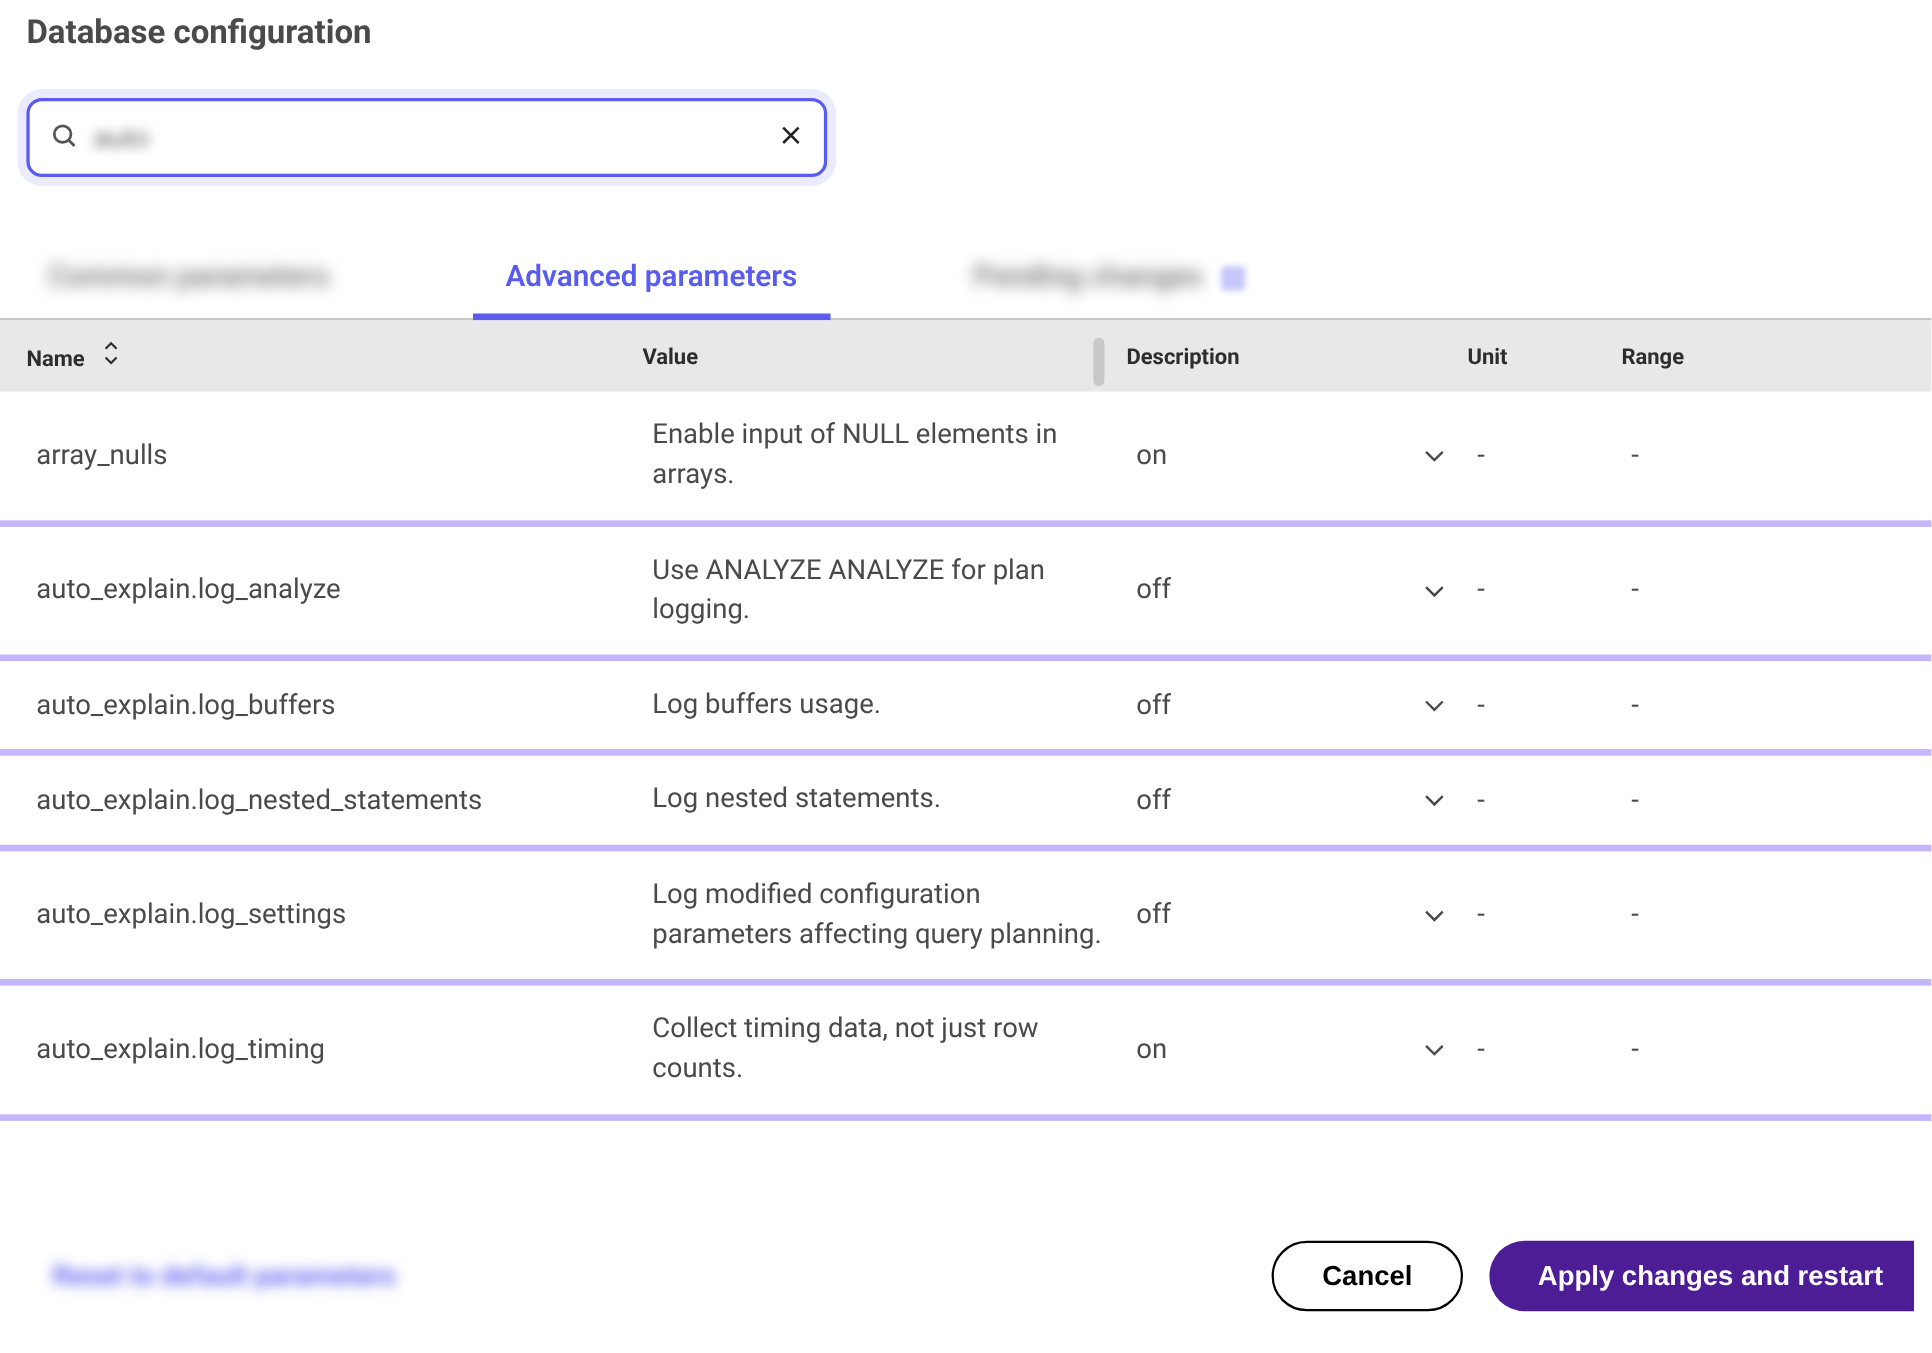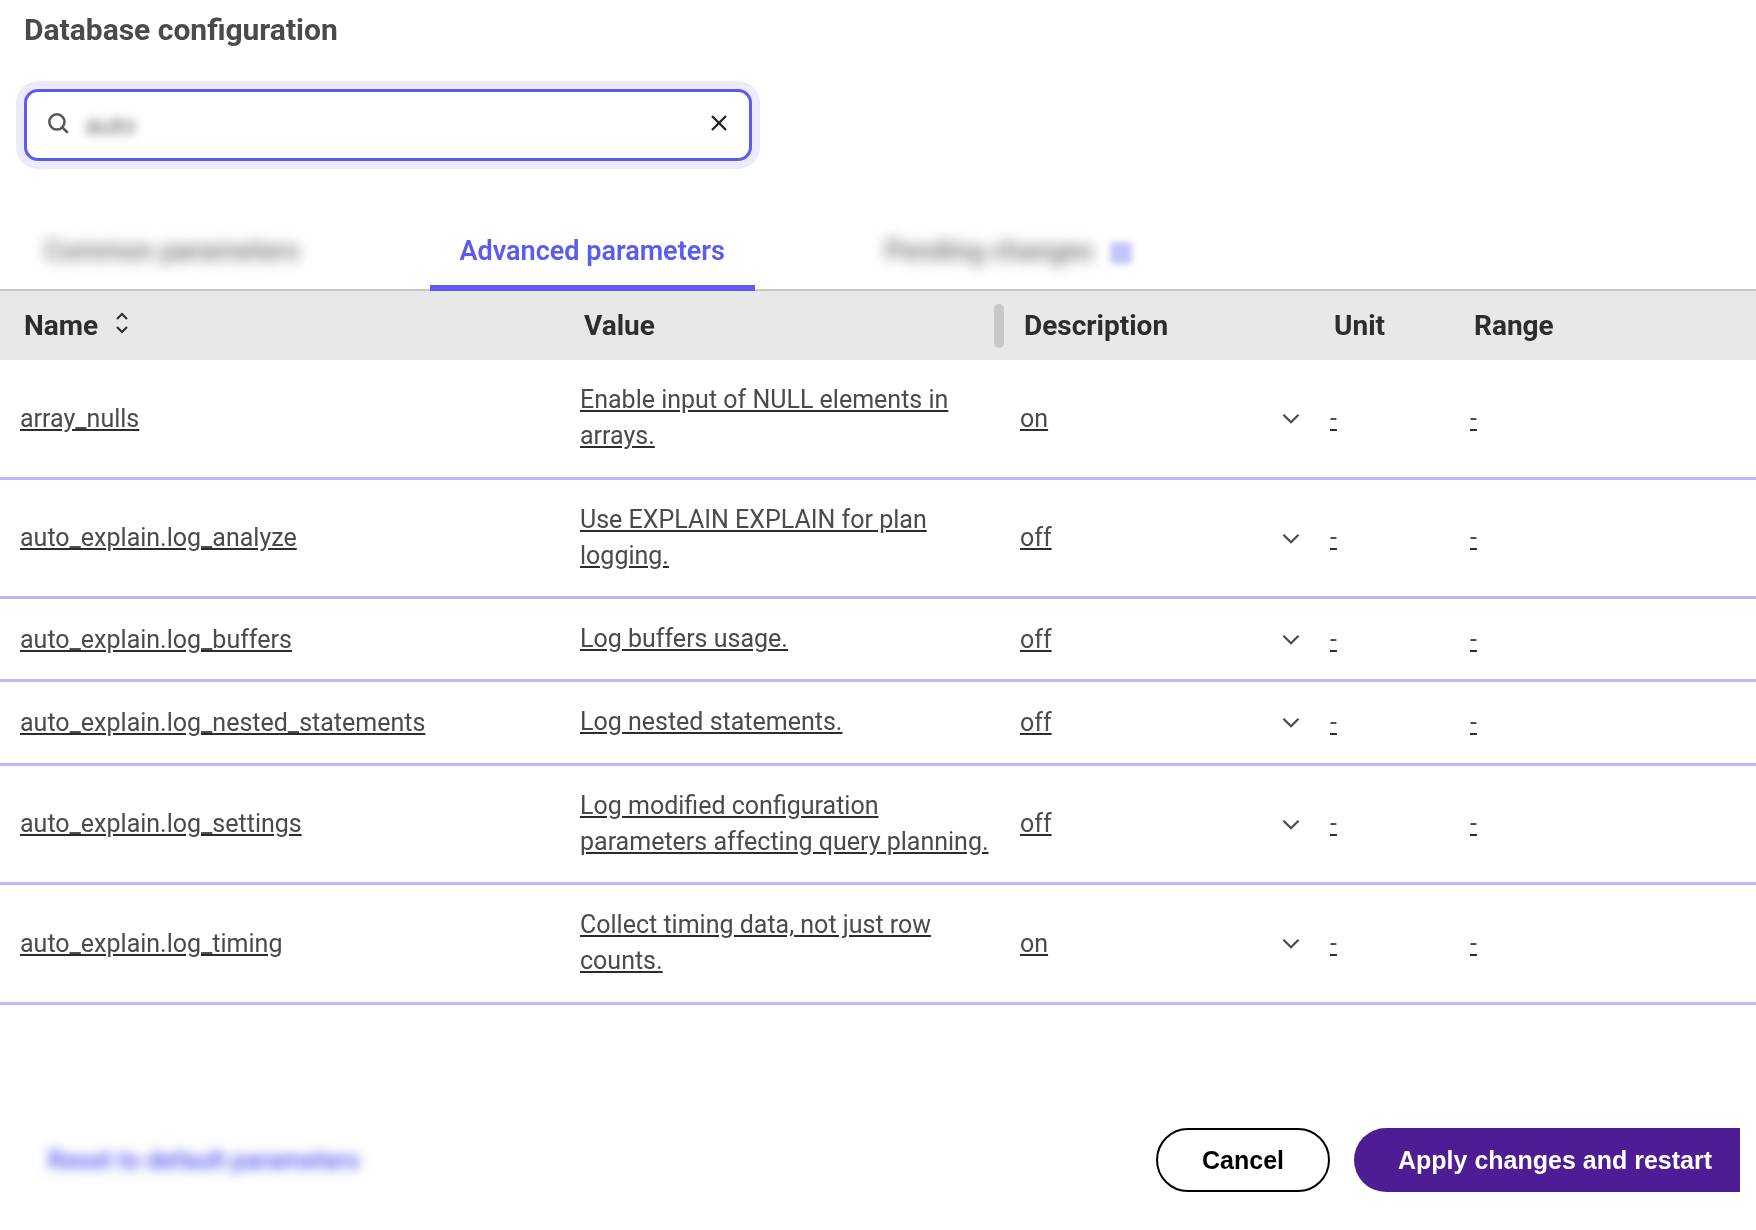--- a/index.html
+++ b/index.html
@@ -100,38 +100,37 @@
       width: 100%;
     }
     .thead {
       display: grid;
       grid-template-columns: 560px 440px 310px 140px 240px;
       background: #e8e8e8;
       padding: 18px 0 18px 24px;
       align-items: center;
     }
     .th {
-      font-size: 28px;
+      font-size: 20px;
       font-weight: 700;
       color: #2d2d2d;
       display: flex;
       align-items: flex-end;
       gap: 14px;
     }
     .sort-icon {
       width: 20px; height: 24px;
       color: #2d2d2d;
     }
     .tbody .row {
       display: grid;
       grid-template-columns: 560px 440px 310px 140px 240px;
-      padding: 22px 0 22px 20px;
-      border-bottom: 3px solid #c4b5fd;
-      align-items: center;
-      text-decoration: underline;
+      padding: 22px 0 22px 33px;
+      border-bottom: 6px solid #c4b5fd;
+      align-items: center;
     }
     .cell-name {
       font-size: 25px;
       color: #4a4a4a;
     }
     .cell-desc {
       font-size: 25px;
       color: #4a4a4a;
       line-height: 1.45;
       padding-right: 16px;
@@ -274,21 +273,21 @@
             <svg class="chevron-down" viewBox="0 0 24 24" fill="none" stroke="currentColor" stroke-width="2">
               <polyline points="5,9 12,16 19,9"></polyline>
             </svg>
           </span>
         </div>
         <div class="cell-unit">-</div>
         <div class="cell-range">-</div>
       </div>
       <div class="row">
         <div class="cell-name">auto_explain.log_analyze</div>
-        <div class="cell-desc">Use EXPLAIN EXPLAIN for plan logging.</div>
+        <div class="cell-desc">Use ANALYZE ANALYZE for plan logging.</div>
         <div class="cell-value">
           <span>off</span>
           <span class="value-dd">
             <svg class="chevron-down" viewBox="0 0 24 24" fill="none" stroke="currentColor" stroke-width="2">
               <polyline points="5,9 12,16 19,9"></polyline>
             </svg>
           </span>
         </div>
         <div class="cell-unit">-</div>
         <div class="cell-range">-</div>

